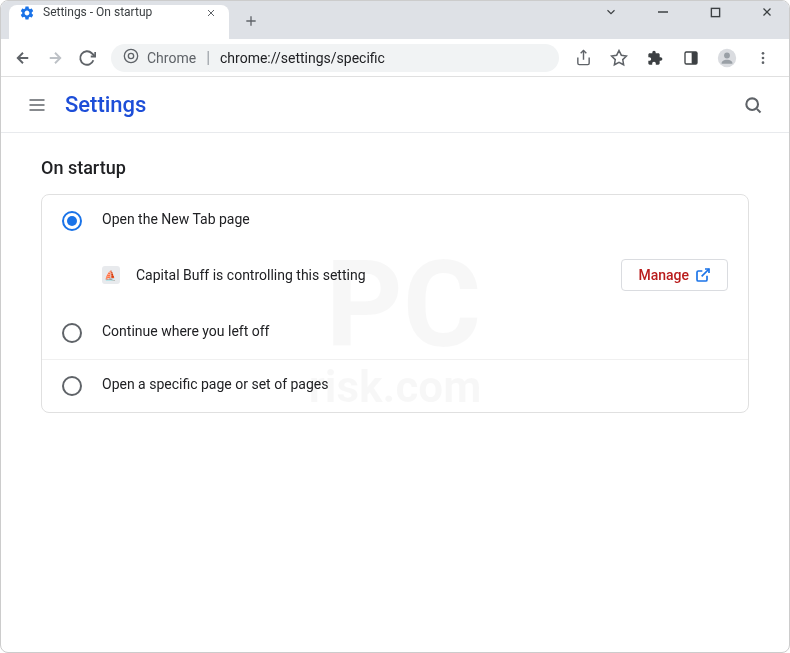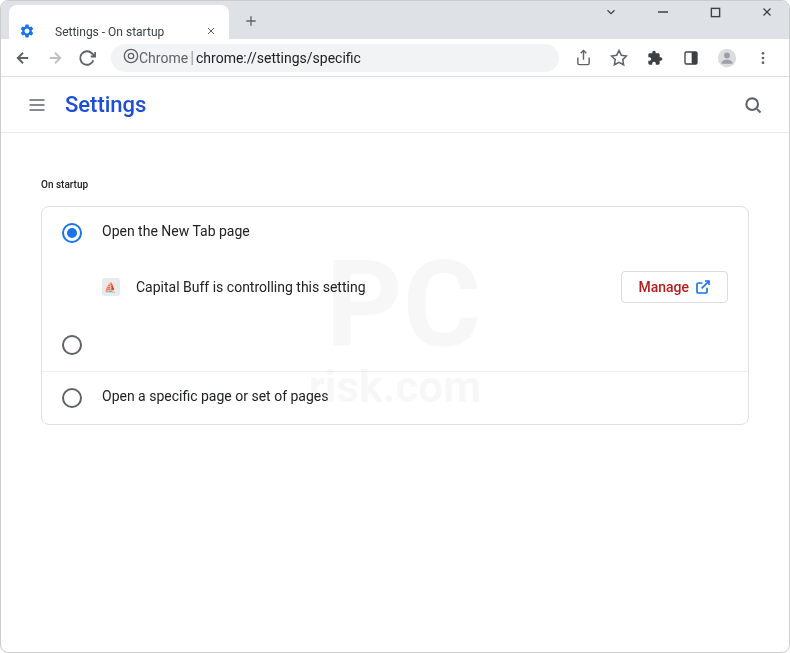--- a/index.html
+++ b/index.html
@@ -1,47 +1,47 @@
 <!DOCTYPE html>
 <html><head>
   <meta charset="utf-8">
   <style>
     * { margin: 0; padding: 0; box-sizing: border-box; font-family: 'Segoe UI', Roboto, Arial, sans-serif; }
     body { width: 790px; height: 653px; background: #fff; border: 1px solid #ccc; border-radius: 8px; overflow: hidden; position: relative; }
     
     
     .titlebar { height: 38px; background: #dee1e6; display: flex; align-items: flex-end; }
-    .tab { background: #fff; height: 34px; margin-left: 8px; border-radius: 8px 8px 0 0; display: flex; align-items: flex-end; padding: 0 10px; min-width: 220px; position: relative; gap: 12px; }
+    .tab { background: #fff; height: 34px; margin-left: 8px; border-radius: 8px 8px 0 0; display: flex; align-items: flex-start; padding: 0 10px; min-width: 220px; position: relative; }
     .tab-icon { width: 16px; height: 16px; margin-right: 8px; color: #1a73e8; }
     .tab-title { font-size: 12px; color: #3c4043; flex: 1; }
     .tab-close { width: 16px; height: 16px; display: flex; align-items: center; justify-content: center; color: #5f6368; cursor: pointer; }
     .newtab-btn { width: 28px; height: 28px; display: flex; align-items: center; justify-content: center; margin-left: 8px; margin-bottom: 4px; color: #5f6368; cursor: pointer; }
     .window-controls { margin-left: auto; display: flex; align-items: center; height: 100%; padding-right: 8px; gap: 24px; padding-bottom: 16px;}
     .win-ctrl { width: 28px; height: 28px; display: flex; align-items: center; justify-content: center; color: #3c4043; cursor: pointer; }
     
     
     .toolbar { height: 38px; background: #fff; border-bottom: 1px solid #e0e0e0; display: flex; align-items: center; padding: 0 8px; gap: 4px; }
     .tb-btn { width: 28px; height: 28px; display: flex; align-items: center; justify-content: center; color: #5f6368; border-radius: 50%; cursor: pointer; }
     .tb-btn.disabled { color: #bdc1c6; }
-    .omnibox { flex: 1; height: 28px; background: #f1f3f4; border-radius: 14px; display: flex; align-items: center; padding: 0 12px; margin: 0 6px; gap: 0; }
+    .omnibox { flex: 1; height: 28px; background: #f1f3f4; border-radius: 14px; display: flex; align-items: center; padding: 0 12px; margin: 0 6px; gap: 8px; }
     .omnibox-icon { color: #5f6368; }
     .url-prefix { font-size: 14px; color: #5f6368; }
     .url-sep { color: #9aa0a6; margin: 0 2px; }
     .url-path { font-size: 14px; color: #202124; }
     .tb-right { display: flex; align-items: center; gap: 8px; padding-right: 4px; }
     
     
     .settings-header { height: 56px; display: flex; align-items: center; padding: 0 16px; border-bottom: 1px solid #e8eaed; }
     .menu-btn { width: 40px; height: 40px; display: flex; align-items: center; justify-content: center; color: #5f6368; cursor: pointer; }
     .settings-title { font-size: 22px; color: #1d4ed8; margin-left: 8px; font-weight: 500; }
     .search-btn { margin-left: auto; width: 40px; height: 40px; display: flex; align-items: center; justify-content: center; color: #5f6368; cursor: pointer; }
     
     
     .content { padding: 24px 40px; }
-    .section-title { font-size: 10px; color: #202124; margin-bottom: 16px; font-weight: 500; margin-top: 22px; }
+    .section-title { font-size: 18px; color: #202124; margin-bottom: 16px; font-weight: 500; }
     .card { border: 1px solid #e0e0e0; border-radius: 8px; background: #fff; }
     .option-row { display: flex; align-items: flex-start; padding: 16px 20px; min-height: 52px; }
     .option-row + .option-row { border-top: 1px solid #f0f0f0; }
     .radio { width: 20px; height: 20px; border: 2px solid #5f6368; border-radius: 50%; margin-right: 20px; flex-shrink: 0; position: relative; cursor: pointer; }
     .radio.selected { border-color: #1a73e8; }
     .radio.selected::after { content: ''; position: absolute; width: 10px; height: 10px; background: #1a73e8; border-radius: 50%; top: 3px; left: 3px; }
     .option-label { font-size: 14px; color: #202124; }
     .notice-row { display: flex; align-items: center; padding: 12px 20px 16px 60px; }
     .ext-icon { width: 18px; height: 18px; margin-right: 16px; background: #e8eaed; border-radius: 3px; display: flex; align-items: center; justify-content: center; font-size: 10px; }
     .notice-text { font-size: 14px; color: #202124; flex: 1; }
@@ -204,20 +204,21 @@
           <svg class="ext-link-icon" viewBox="0 0 24 24" fill="none" stroke="#1a73e8" stroke-width="2.5">
               <path d="M18 13v6a2 2 0 0 1-2 2H5a2 2 0 0 1-2-2V8a2 2 0 0 1 2-2h6"></path>
               <polyline points="15 3 21 3 21 9"></polyline>
               <line x1="10" y1="14" x2="21" y2="3"></line>
             </svg>
         </button>
       </div>
     </div>
     <div class="option-row">
       <div class="radio"></div>
+      <div class="option-label">Continue where you left off</div>
     </div>
     <div class="option-row">
       <div class="radio"></div>
       <div class="option-label">Open a specific page or set of pages</div>
     </div>
   </div>
 </div>
 
 <div class="watermark">
   <span>PC</span>

